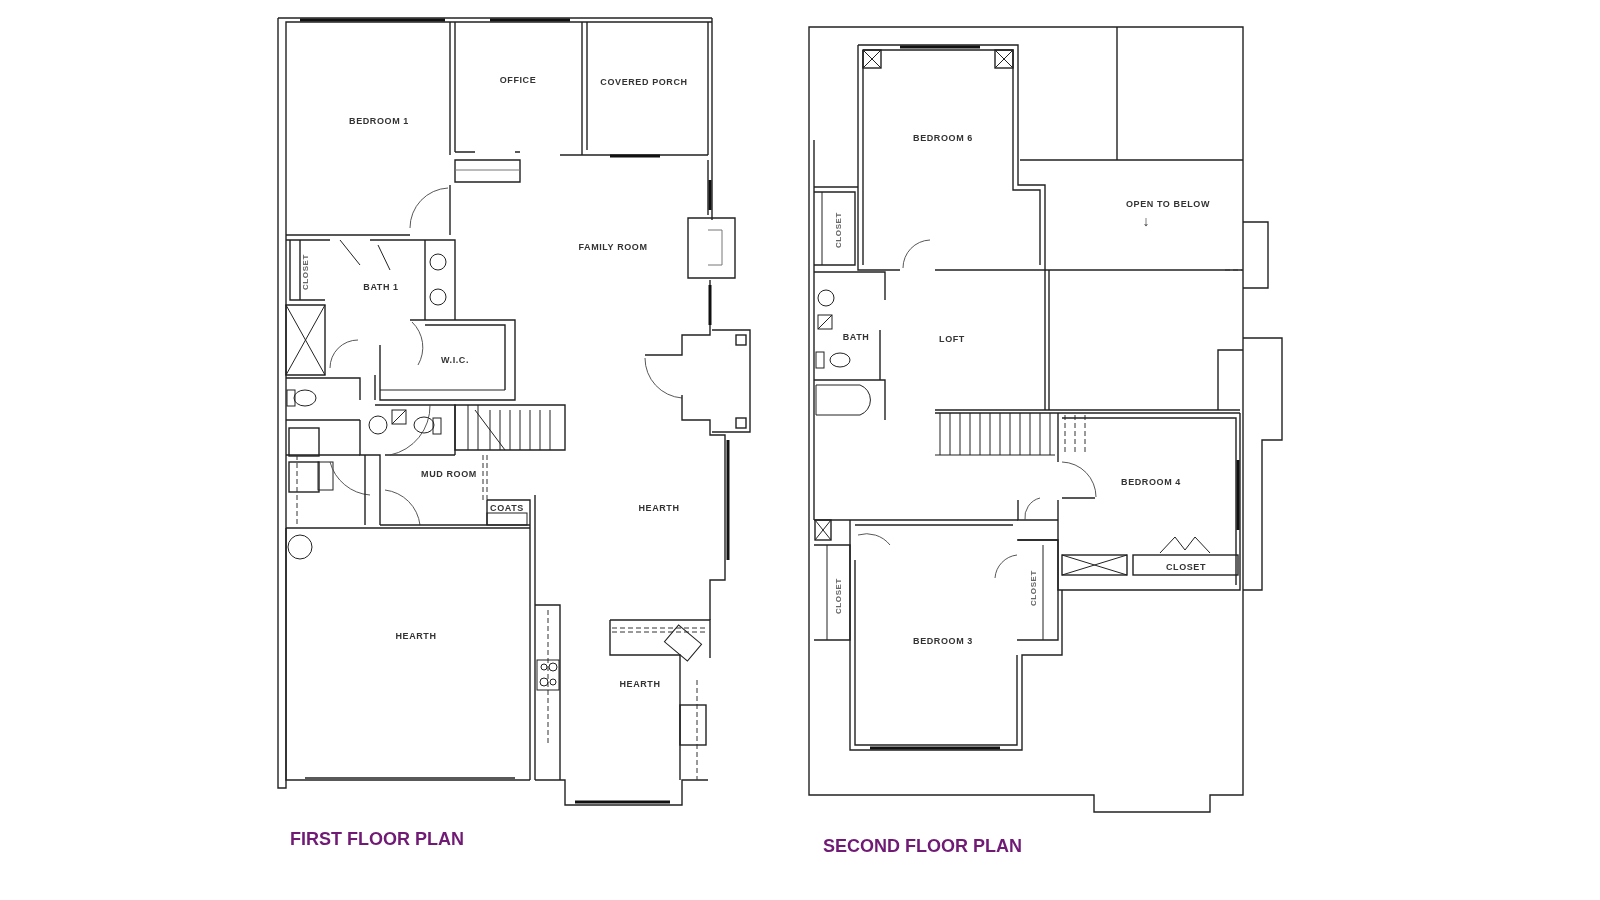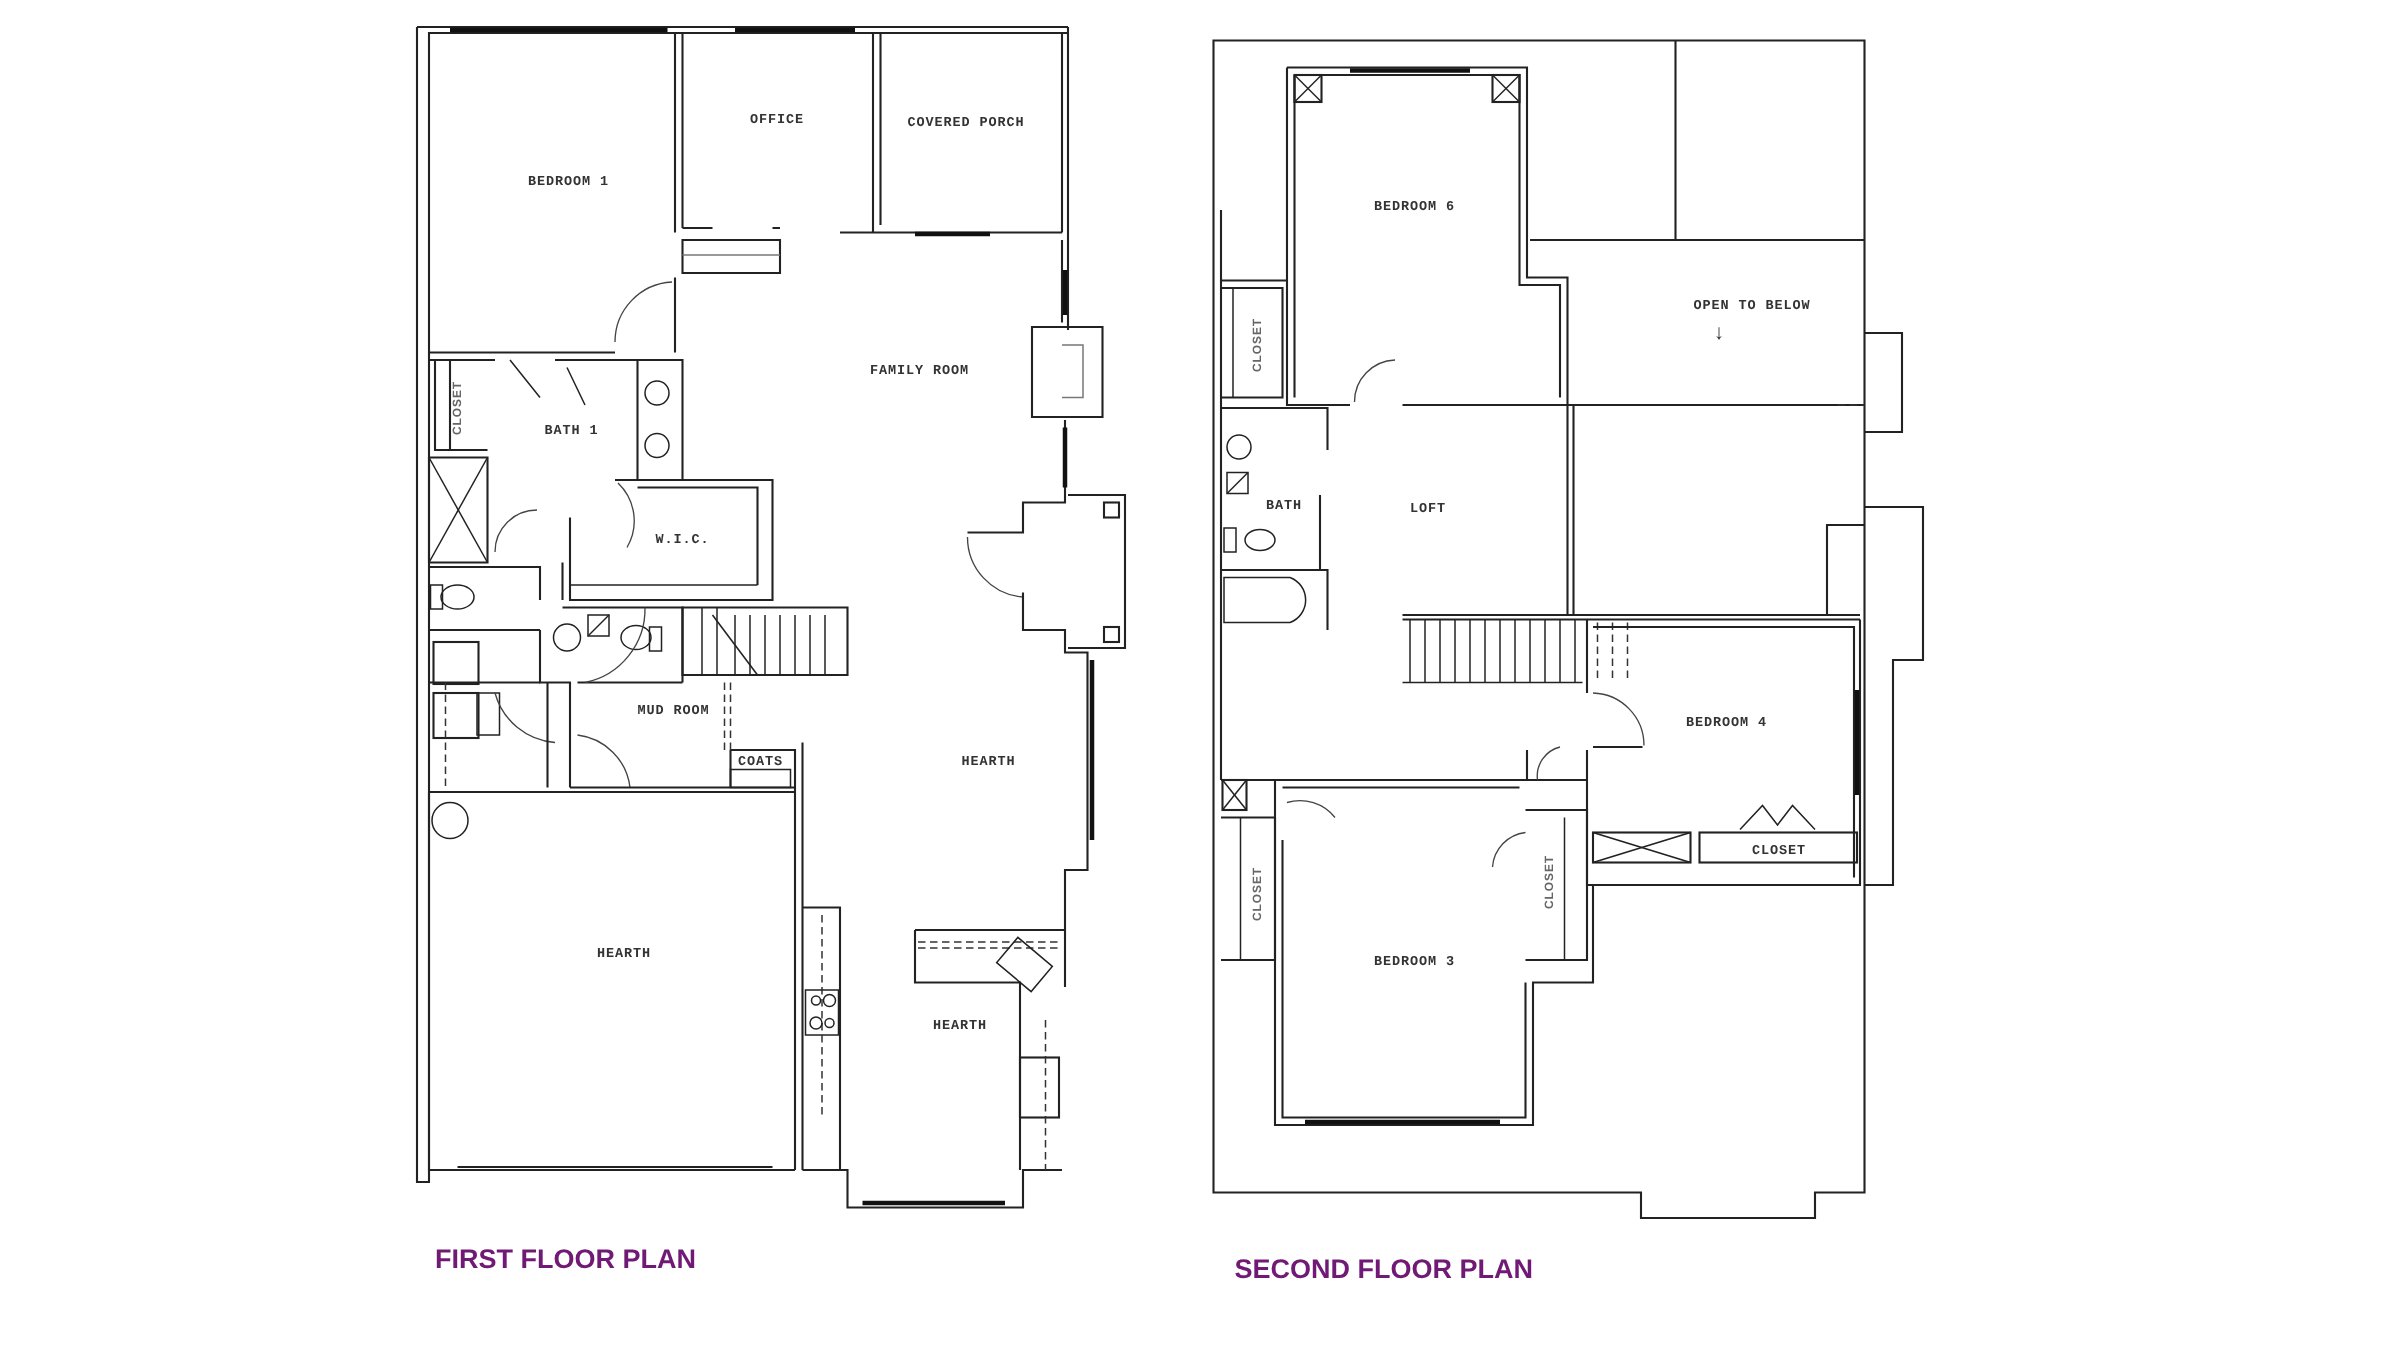--- a/index.html
+++ b/index.html
@@ -4,21 +4,21 @@
 <style>
   html,body{margin:0;padding:0;background:#ffffff;}
   body{width:1600px;height:900px;position:relative;overflow:hidden;font-family:"Liberation Sans",sans-serif;}
   svg{position:absolute;left:0;top:0;}
   .w{fill:none;stroke:#222;stroke-width:1.4;}
   .wt{fill:none;stroke:#222;stroke-width:1;}
   .wg{fill:none;stroke:#777;stroke-width:1;}
   .dash{fill:none;stroke:#333;stroke-width:1;stroke-dasharray:5 3;}
   .win{stroke:#111;stroke-width:3;}
   .arc{fill:none;stroke:#444;stroke-width:0.9;}
-  .lbl{position:absolute;font-size:9px;letter-spacing:0.6px;color:#333;font-weight:bold;white-space:nowrap;transform:translate(-50%,-50%);font-family:Liberation Mono, monospace;}
+  .lbl{position:absolute;font-size:9px;letter-spacing:0.6px;color:#333;font-weight:bold;white-space:nowrap;transform:translate(-50%,-50%);}
   .vlbl{position:absolute;font-size:8px;letter-spacing:0.6px;color:#666;font-weight:bold;white-space:nowrap;transform:translate(-50%,-50%) rotate(-90deg);}
   .title{position:absolute;font-size:18px;font-weight:bold;color:#701a75;white-space:nowrap;}
   .arrow{position:absolute;font-size:14px;color:#333;transform:translate(-50%,-50%);}
 </style>
 </head>
 <body>
 
 <svg width="1600" height="900" viewBox="0 0 1600 900">
 
   <g>

